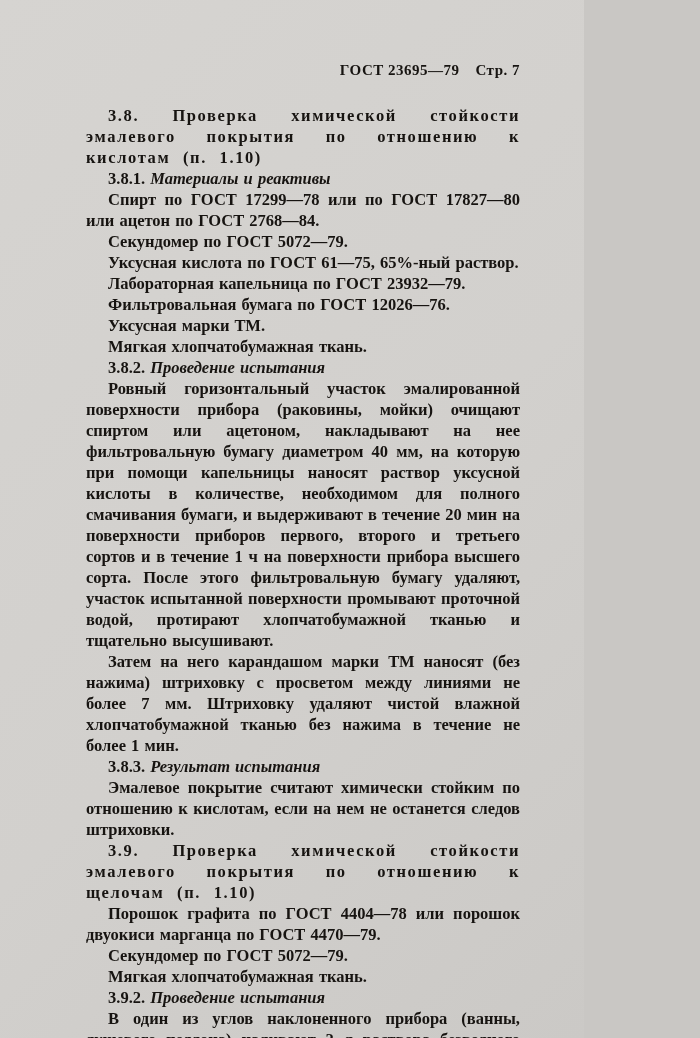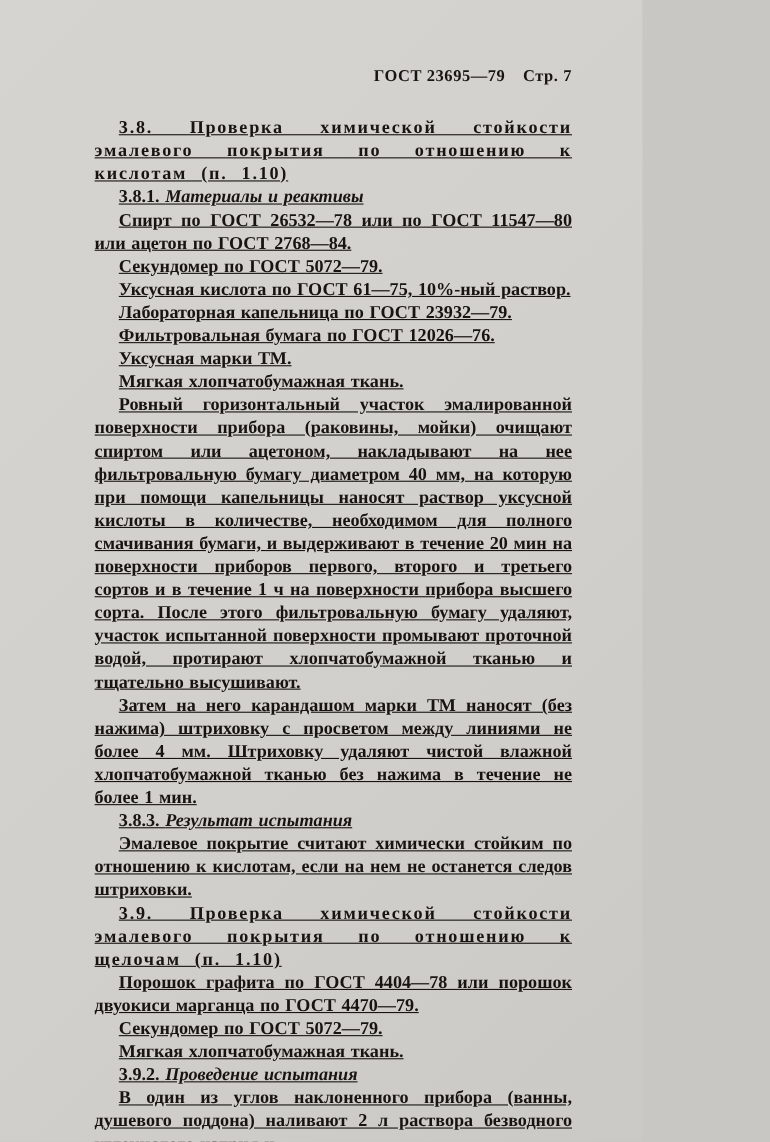--- a/index.html
+++ b/index.html
@@ -29,47 +29,47 @@
   .page-header .page-num { margin-left: 16px; }
   .doc-body {
     font-size: 16.5px;
     line-height: 21px;
   }
   .para {
     margin: 0;
     text-align: justify;
     text-indent: 22px;
     word-spacing: 1px;
-    text-decoration: underline;
   }
   .para.heading {
     letter-spacing: 1.6px;
     word-spacing: 7px;
   }
   .para.subheading .ital { font-style: italic; }
 </style>
 </head>
 <body>
 
 <div class="page">
   <div class="page-header">
     <span>ГОСТ 23695—79</span><span class="page-num">Стр. 7</span>
   </div>
   <div class="doc-body" id="doc-body">
       <p class="para heading">3.8. Проверка химической стойкости эмалевого покрытия по отношению к кислотам (п. 1.10)</p>
       <p class="para subheading"><span>3.8.1. </span><span class="ital">Материалы и реактивы</span></p>
-      <p class="para body">Спирт по ГОСТ 26532—78 или по ГОСТ 11547—80 или ацетон по ГОСТ 2768—84.</p>
+      <p class="para body">Спирт по ГОСТ 17299—78 или по ГОСТ 17827—80 или ацетон по ГОСТ 2768—84.</p>
       <p class="para body">Секундомер по ГОСТ 5072—79.</p>
-      <p class="para body">Уксусная кислота по ГОСТ 61—75, 10%-ный раствор.</p>
+      <p class="para body">Уксусная кислота по ГОСТ 61—75, 65%-ный раствор.</p>
       <p class="para body">Лабораторная капельница по ГОСТ 23932—79.</p>
       <p class="para body">Фильтровальная бумага по ГОСТ 12026—76.</p>
       <p class="para body">Уксусная марки ТМ.</p>
       <p class="para body">Мягкая хлопчатобумажная ткань.</p>
+      <p class="para subheading"><span>3.8.2. </span><span class="ital">Проведение испытания</span></p>
       <p class="para body">Ровный горизонтальный участок эмалированной поверхности прибора (раковины, мойки) очищают спиртом или ацетоном, накладывают на нее фильтровальную бумагу диаметром 40 мм, на которую при помощи капельницы наносят раствор уксусной кислоты в количестве, необходимом для полного смачивания бумаги, и выдерживают в течение 20 мин на поверхности приборов первого, второго и третьего сортов и в течение 1 ч на поверхности прибора высшего сорта. После этого фильтровальную бумагу удаляют, участок испытанной поверхности промывают проточной водой, протирают хлопчатобумажной тканью и тщательно высушивают.</p>
-      <p class="para body">Затем на него карандашом марки ТМ наносят (без нажима) штриховку с просветом между линиями не более 4 мм. Штриховку удаляют чистой влажной хлопчатобумажной тканью без нажима в течение не более 1 мин.</p>
+      <p class="para body">Затем на него карандашом марки ТМ наносят (без нажима) штриховку с просветом между линиями не более 7 мм. Штриховку удаляют чистой влажной хлопчатобумажной тканью без нажима в течение не более 1 мин.</p>
       <p class="para subheading"><span>3.8.3. </span><span class="ital">Результат испытания</span></p>
       <p class="para body">Эмалевое покрытие считают химически стойким по отношению к кислотам, если на нем не останется следов штриховки.</p>
       <p class="para heading">3.9. Проверка химической стойкости эмалевого покрытия по отношению к щелочам (п. 1.10)</p>
       <p class="para body">Порошок графита по ГОСТ 4404—78 или порошок двуокиси марганца по ГОСТ 4470—79.</p>
       <p class="para body">Секундомер по ГОСТ 5072—79.</p>
       <p class="para body">Мягкая хлопчатобумажная ткань.</p>
       <p class="para subheading"><span>3.9.2. </span><span class="ital">Проведение испытания</span></p>
       <p class="para body">В один из углов наклоненного прибора (ванны, душевого поддона) наливают 2 л раствора безводного углекислого натрия и</p>
     </div>
 </div>

